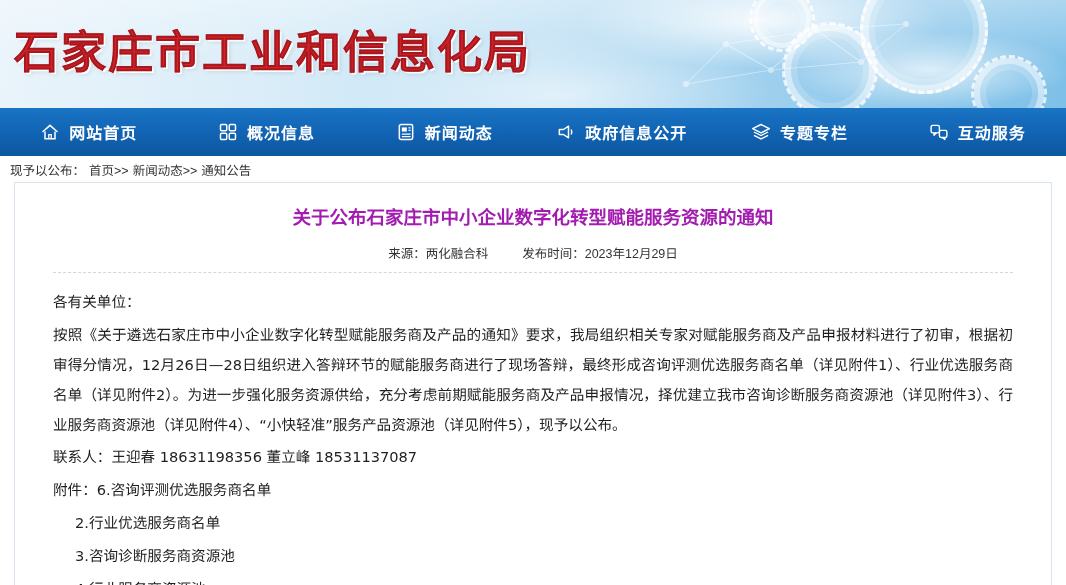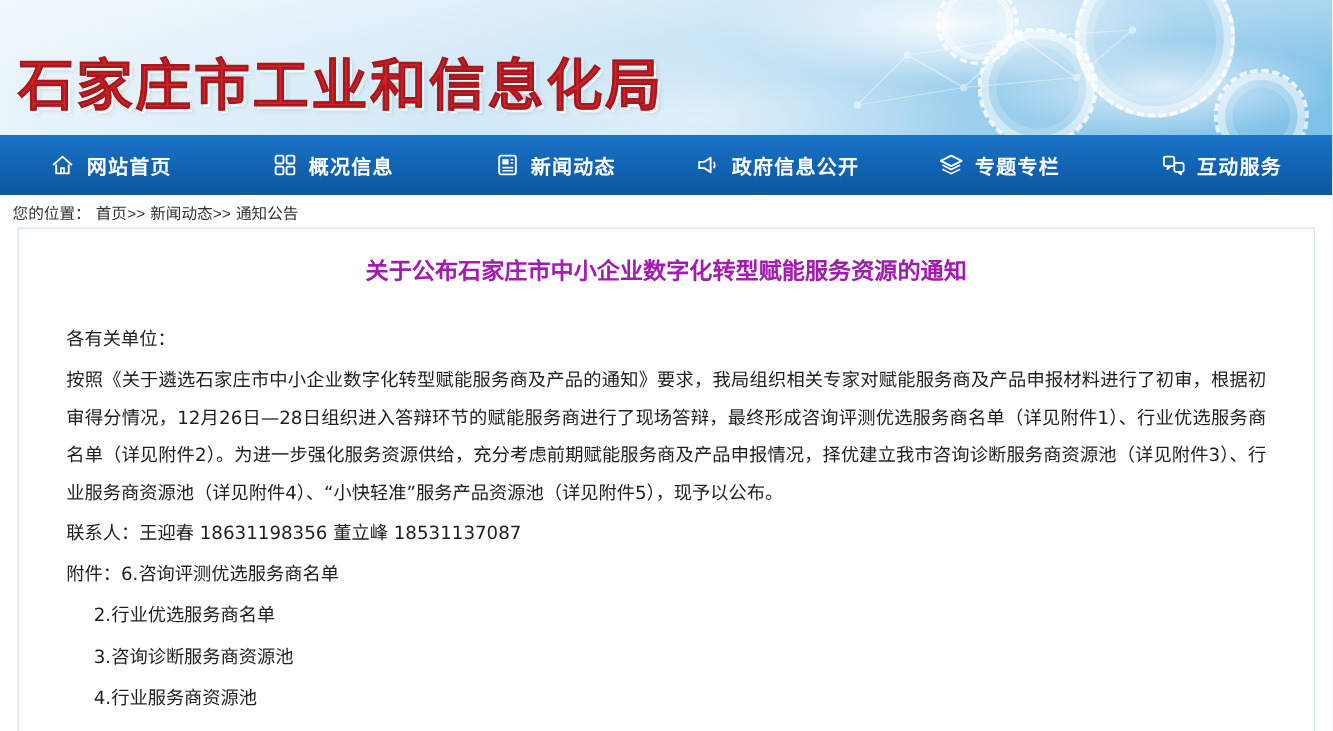--- a/index.html
+++ b/index.html
@@ -48,21 +48,21 @@
   .gear.g2 { width: 92px; height: 92px; right: 190px; top: 24px; border-width: 7px; }
   .gear.g3 { width: 70px; height: 70px; right: 22px; top: 58px; border-width: 6px; }
   .gear.g4 { width: 58px; height: 58px; right: 255px; top: -10px; border-width: 5px; }
   .net {
     position: absolute; right: 150px; top: 4px;
     width: 240px; height: 104px;
     opacity: 0.5;
   }
   .banner-title {
     position: absolute;
-    left: 14px; top: 32px;
+    left: 14px; top: 16px;
     font-family: "DejaVu Sans", "Liberation Sans", sans-serif;
     font-size: 45px;
     font-weight: bold;
     letter-spacing: 2px;
     color: #d2232a;
     text-shadow: 2px 2px 0 rgba(255,255,255,0.95), 3px 3px 4px rgba(0,0,0,0.10);
     -webkit-text-stroke: 0.6px #a8171d;
     white-space: nowrap;
   }
 
@@ -229,29 +229,37 @@
         <path d="M6 13 V16 L9 13" fill="none" stroke="#fff" stroke-width="1.7" stroke-linejoin="round"></path>
         <rect x="12.5" y="10" width="9" height="8.5" rx="2" fill="none" stroke="#fff" stroke-width="1.7"></rect>
         <path d="M19 18.5 V21 L16 18.5" fill="none" stroke="#fff" stroke-width="1.7" stroke-linejoin="round"></path>
       </svg>
       <span class="label">互动服务</span>
     </div>
 
   </div>
 
   <div class="crumb">
-    <span class="lbl">您的位置：</span>
+    <span class="lbl">现予以公布：</span>
     <a>首页&gt;&gt;</a>
     <a>新闻动态&gt;&gt;</a>
     <a>通知公告</a>
   </div>
 
   <div class="article-wrap">
     <div class="art-title">关于公布石家庄市中小企业数字化转型赋能服务资源的通知</div>
 
+    <div class="art-meta">
+      <span>
+        <span>来源：</span><span>两化融合科</span>
+      </span>
+      <span>
+        <span>发布时间：</span><span>2023年12月29日</span>
+      </span>
+    </div>
 
     <div class="art-body">
       <p class="indent-1">各有关单位：</p>
       <p class="indent-1">按照《关于遴选石家庄市中小企业数字化转型赋能服务商及产品的通知》要求，我局组织相关专家对赋能服务商及产品申报材料进行了初审，根据初审得分情况，12月26日—28日组织进入答辩环节的赋能服务商进行了现场答辩，最终形成咨询评测优选服务商名单（详见附件1）、行业优选服务商名单（详见附件2）。为进一步强化服务资源供给，充分考虑前期赋能服务商及产品申报情况，择优建立我市咨询诊断服务商资源池（详见附件3）、行业服务商资源池（详见附件4）、“小快轻准”服务产品资源池（详见附件5），现予以公布。</p>
       <p class="indent-1">联系人：王迎春 18631198356 董立峰 18531137087</p>
       <p class="indent-1">附件：6.咨询评测优选服务商名单</p>
       <p class="sub-item">2.行业优选服务商名单</p>
       <p class="sub-item">3.咨询诊断服务商资源池</p>
       <p class="sub-item">4.行业服务商资源池</p>
 

